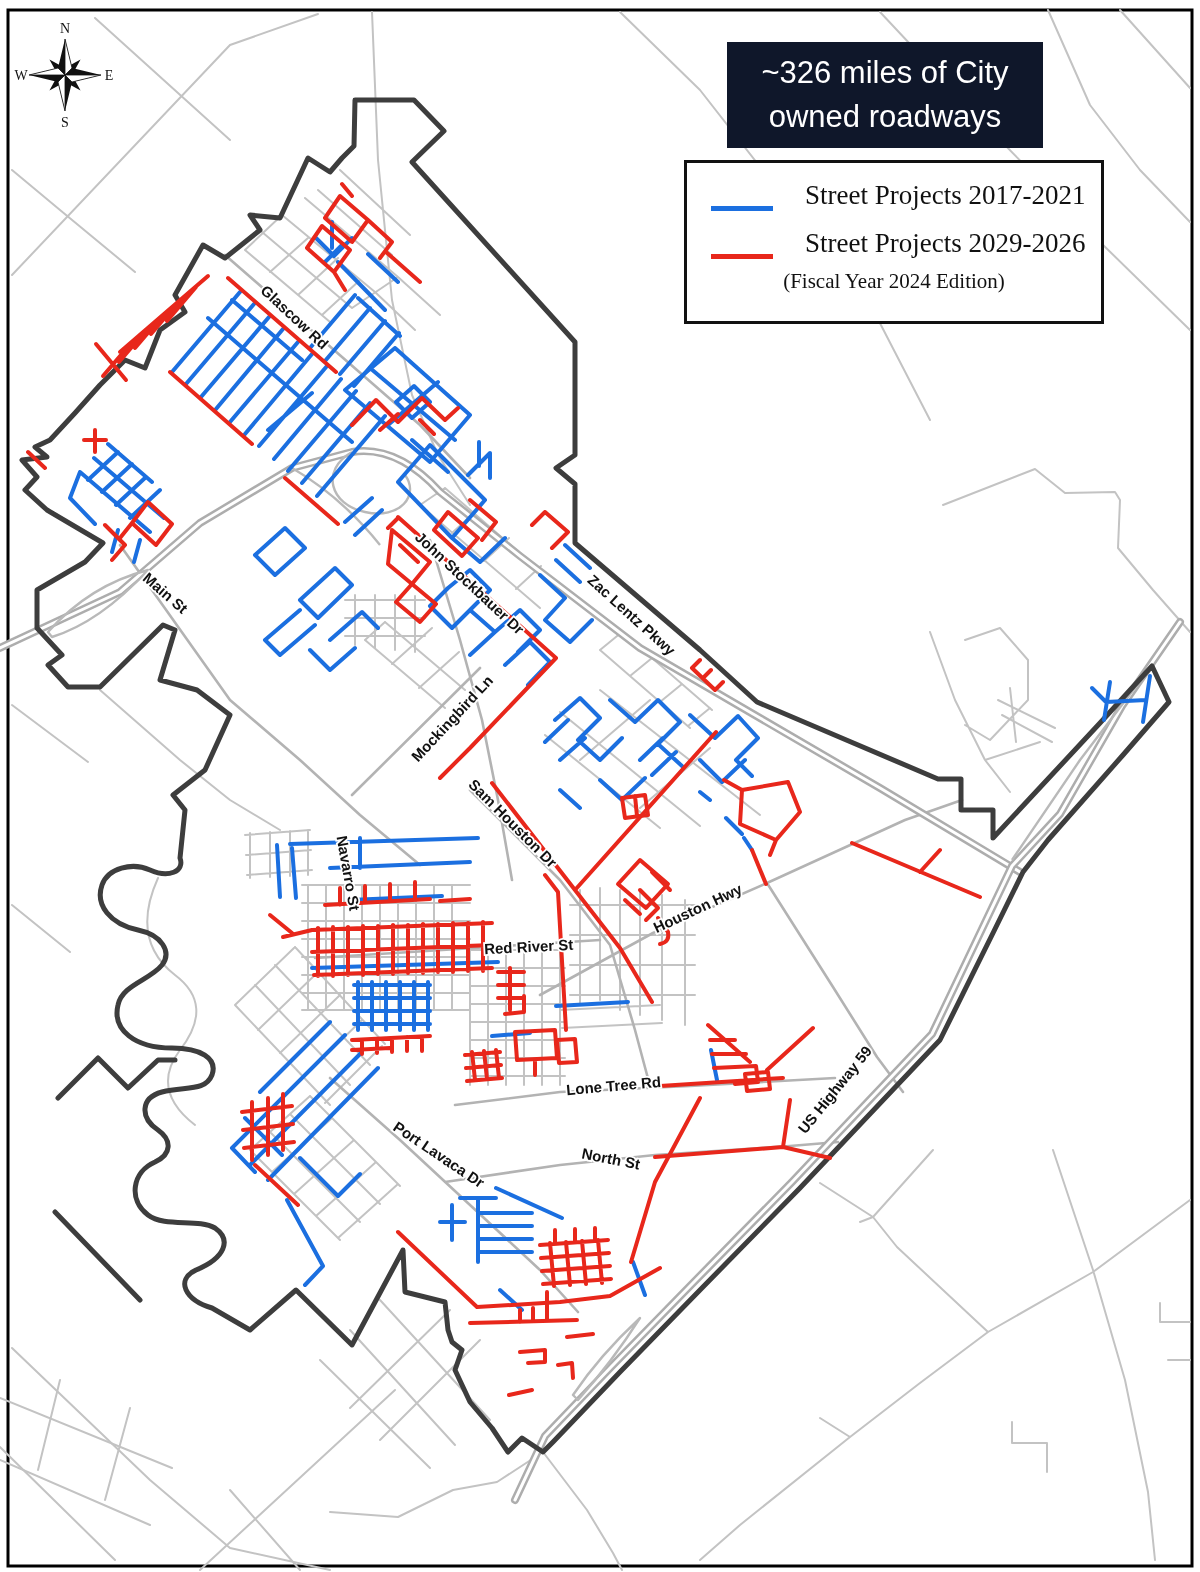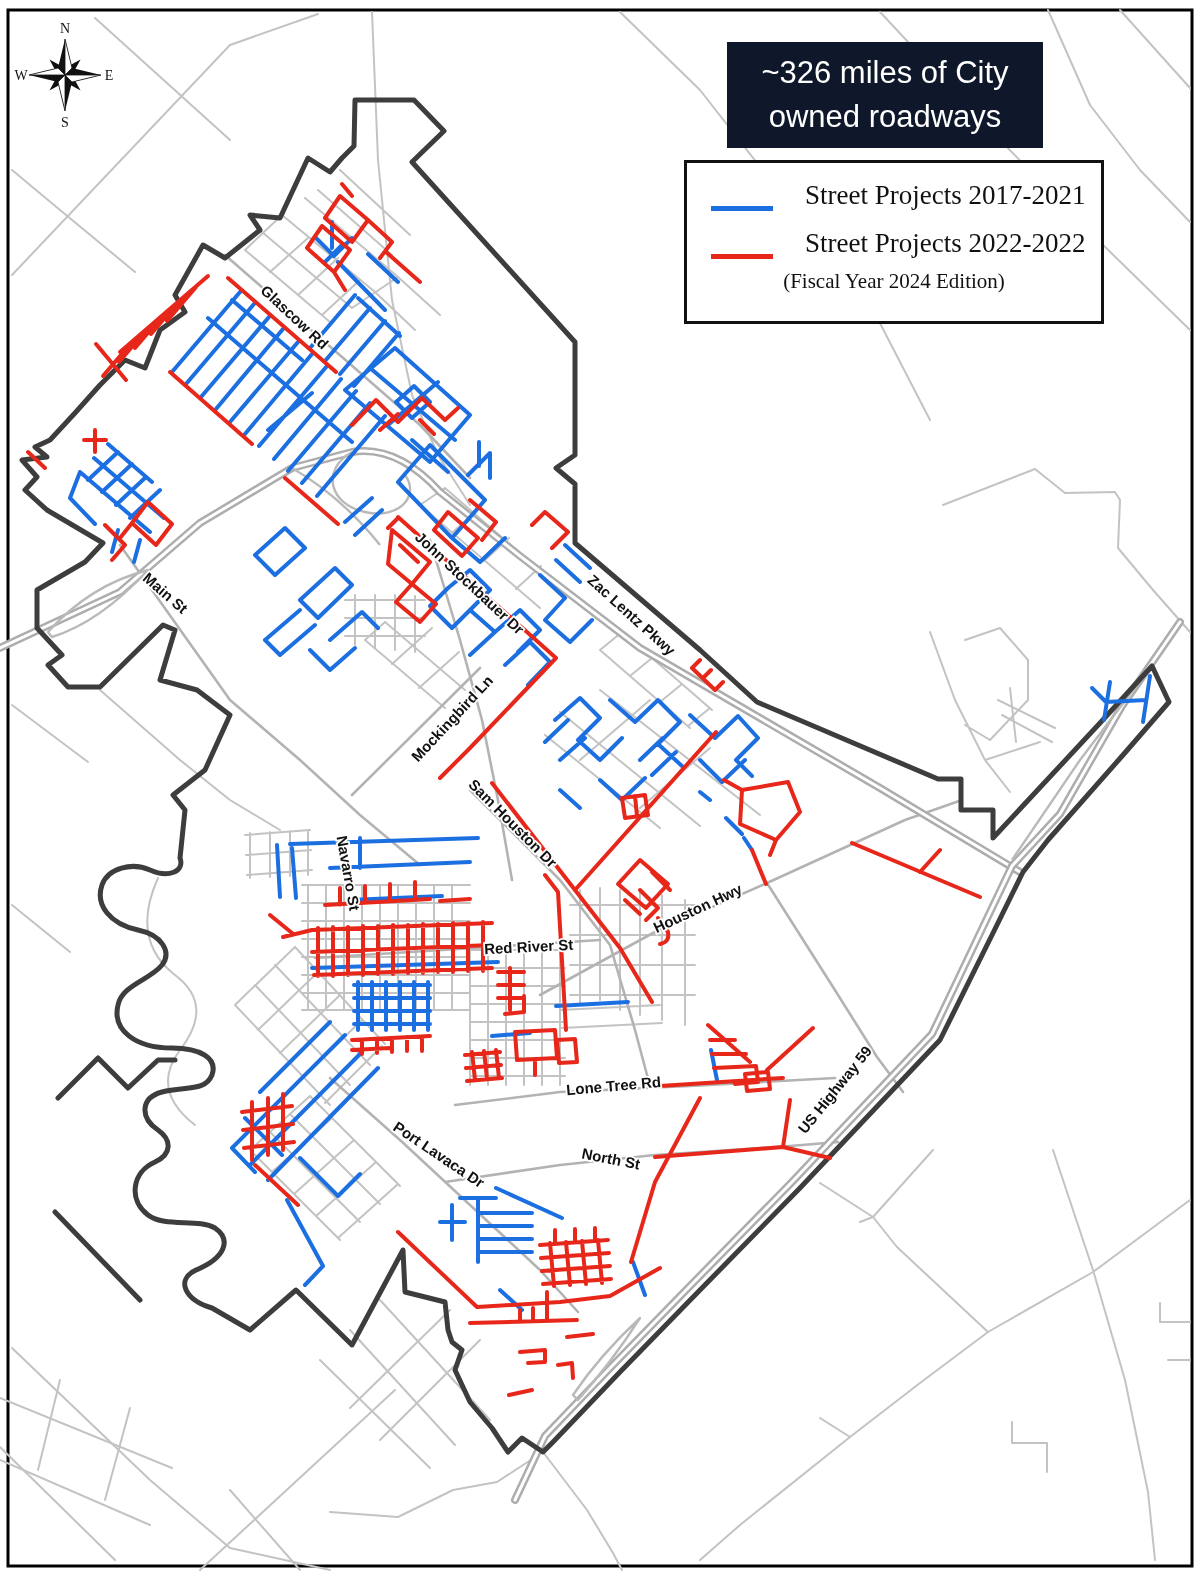--- a/index.html
+++ b/index.html
@@ -243,18 +243,18 @@
     <div class="legend-row">
       <svg class="legend-swatch" width="62" height="5">
         <line x1="0" y1="2.5" x2="62" y2="2.5" stroke-width="5" stroke="#1b6fe0"></line>
       </svg>
       <span class="legend-text">Street Projects 2017-2021</span>
     </div>
     <div class="legend-row">
       <svg class="legend-swatch" width="62" height="5">
         <line x1="0" y1="2.5" x2="62" y2="2.5" stroke-width="5" stroke="#e8271b"></line>
       </svg>
-      <span class="legend-text">Street Projects 2022-2022</span>
+      <span class="legend-text">Street Projects 2029-2026</span>
     </div>
     <div id="legend-note">(Fiscal Year 2024 Edition)</div>
   </div>
 
 </div>
 
 </body></html>

